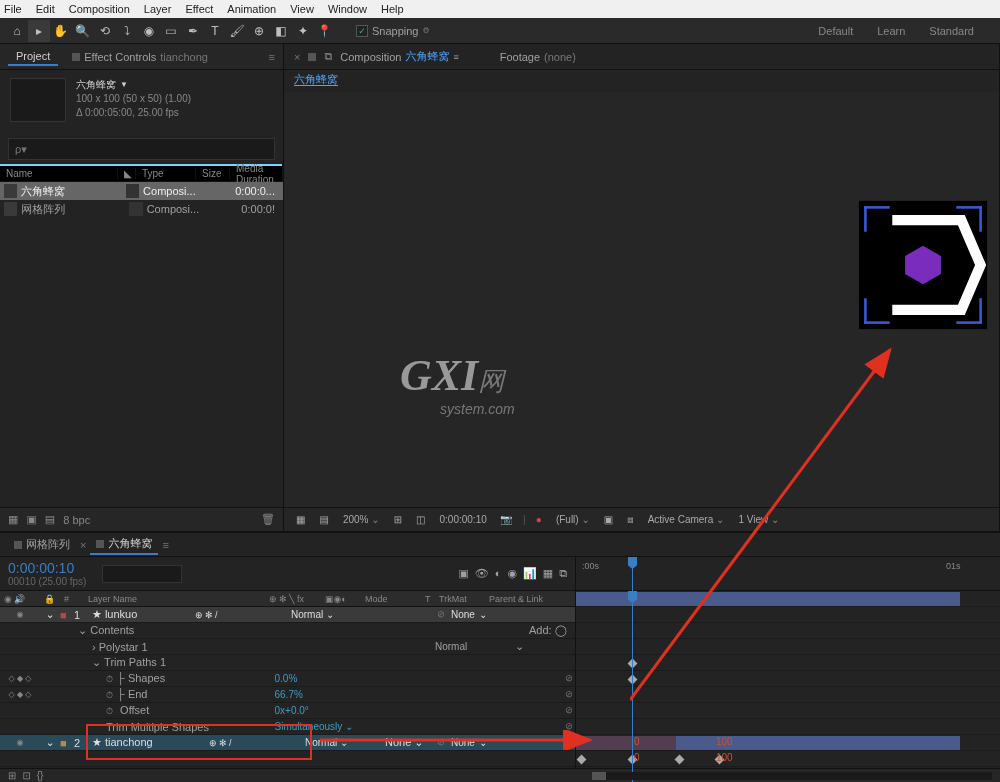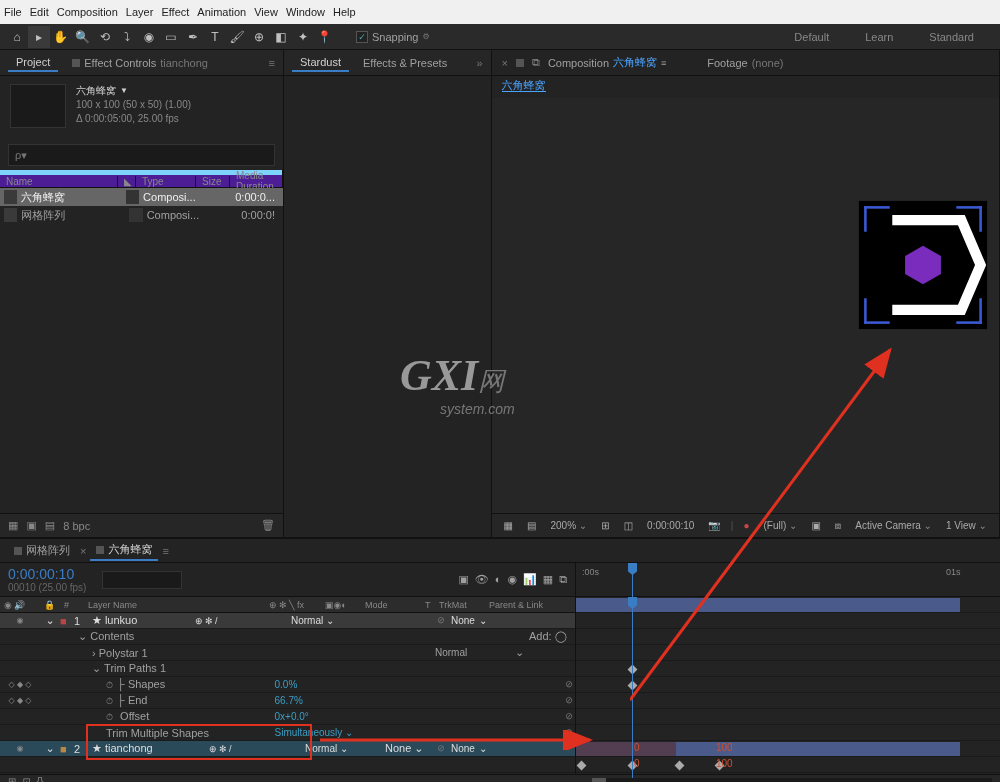--- a/index.html
+++ b/index.html
@@ -1,26 +1,26 @@
 <!DOCTYPE html>
 <html><head>
 <meta charset="utf-8">
 <style>
 * { margin:0; padding:0; box-sizing:border-box; font-family:"Segoe UI",Arial,sans-serif; }
 body { width:1000px; height:782px; background:#1a1a1a; color:#a0a0a0; font-size:11px; overflow:hidden; position:relative; }
 
 
-.menubar { height:24px; background:#f0f0f0; color:#222; display:flex; align-items:center; padding:0 4px; gap:8px; font-size:11px; }
+.menubar { height:18px; background:#f0f0f0; color:#222; display:flex; align-items:center; padding:0 4px; gap:14px; font-size:11px; }
 .menubar span { cursor:pointer; }
 
 
 .toolbar { height:26px; background:#2a2a2a; border-bottom:1px solid #111; display:flex; align-items:center; padding:0 6px; }
 .tool-btn { width:22px; height:22px; display:flex; align-items:center; justify-content:center; color:#c0c0c0; font-size:12px; }
 .tool-btn.active { background:#3a3a3a; }
-.workspace-tabs { margin-left:auto; display:flex; gap:36px; padding-right:20px; color:#888; }
+.workspace-tabs { margin-left:auto; display:flex; gap:24px; padding-right:20px; color:#888; }
 .workspace-tabs span { cursor:pointer; }
 .snapping { display:flex; align-items:center; gap:4px; margin-left:20px; }
 .snapcheck { width:12px; height:12px; background:#222; border:1px solid #555; display:inline-flex; align-items:center; justify-content:center; color:#4aa; font-size:9px; }
 
 
 .main { display:flex; height:487px; }
 .panel { background:#232323; border-right:1px solid #111; display:flex; flex-direction:column; }
 .project-panel { width:284px; }
 .middle-panel { width:250px; }
 .comp-panel { flex:1; }
@@ -29,21 +29,21 @@
 .panel-tabs .tab { padding:2px 8px; cursor:pointer; display:flex; align-items:center; gap:4px; }
 .panel-tabs .tab.active { color:#d0d0d0; border-bottom:2px solid #3a7dc4; }
 .panel-tabs .menuicon { margin-left:auto; color:#777; }
 
 
 .proj-info { padding:8px 10px; display:flex; gap:10px; height:64px; }
 .proj-thumb { width:56px; height:44px; background:#1a1a1a; border:1px solid #333; }
 .proj-meta .pname { color:#d0d0d0; display:flex; align-items:center; gap:4px; }
 .proj-meta div { font-size:10px; color:#888; line-height:14px; }
 .searchbar { height:22px; margin:4px 8px; background:#1a1a1a; border:1px solid #333; display:flex; align-items:center; padding:0 6px; color:#777; font-size:11px; }
-.proj-cols { height:18px; background:#4c1d95; display:flex; align-items:center; font-size:10px; color:#888; border-top:5px solid #7dd3fc; border-bottom:1px solid #111; }
+.proj-cols { height:18px; background:#000000; display:flex; align-items:center; font-size:10px; color:#888; border-top:2px solid #7dd3fc; border-bottom:1px solid #111; }
 .proj-cols div { padding:0 6px; border-right:1px solid #111; }
 .proj-row { height:18px; display:flex; align-items:center; font-size:11px; }
 .proj-row.sel { background:#666; color:#eee; }
 .proj-row .ic { width:14px; height:14px; background:#3a3a3a; margin:0 4px; display:inline-block; }
 .proj-row .nm { width:110px; }
 .proj-row .ty { width:60px; }
 .proj-row .sz { width:40px; }
 .proj-row .du { flex:1; text-align:right; padding-right:8px; }
 .proj-foot { margin-top:auto; height:24px; background:#262626; display:flex; align-items:center; gap:8px; padding:0 8px; color:#888; font-size:11px; border-top:1px solid #111; }
 
@@ -206,27 +206,20 @@
     </div>
     <div class="proj-foot">
       <span>▦</span>
       <span>▣</span>
       <span>▤</span>
       <span>8 bpc</span>
       <span style="margin-left:auto">🗑</span>
     </div>
   </div>
 
-  <div class="panel middle-panel">
-    <div class="panel-tabs">
-      <div class="tab active">Stardust</div>
-      <div class="tab">Effects &amp; Presets</div>
-      <div class="menuicon">»</div>
-    </div>
-  </div>
 
   <div class="panel comp-panel">
     <div class="comp-header">
       <span style="color:#777">×</span>
       <span style="width:8px;height:8px;background:#555;display:inline-block"></span>
       <span style="color:#888">⧉</span>
       <div class="tab active">
         <span>Composition</span>
         <span class="compname">六角蜂窝</span>
         <span style="font-size:9px">≡</span>

